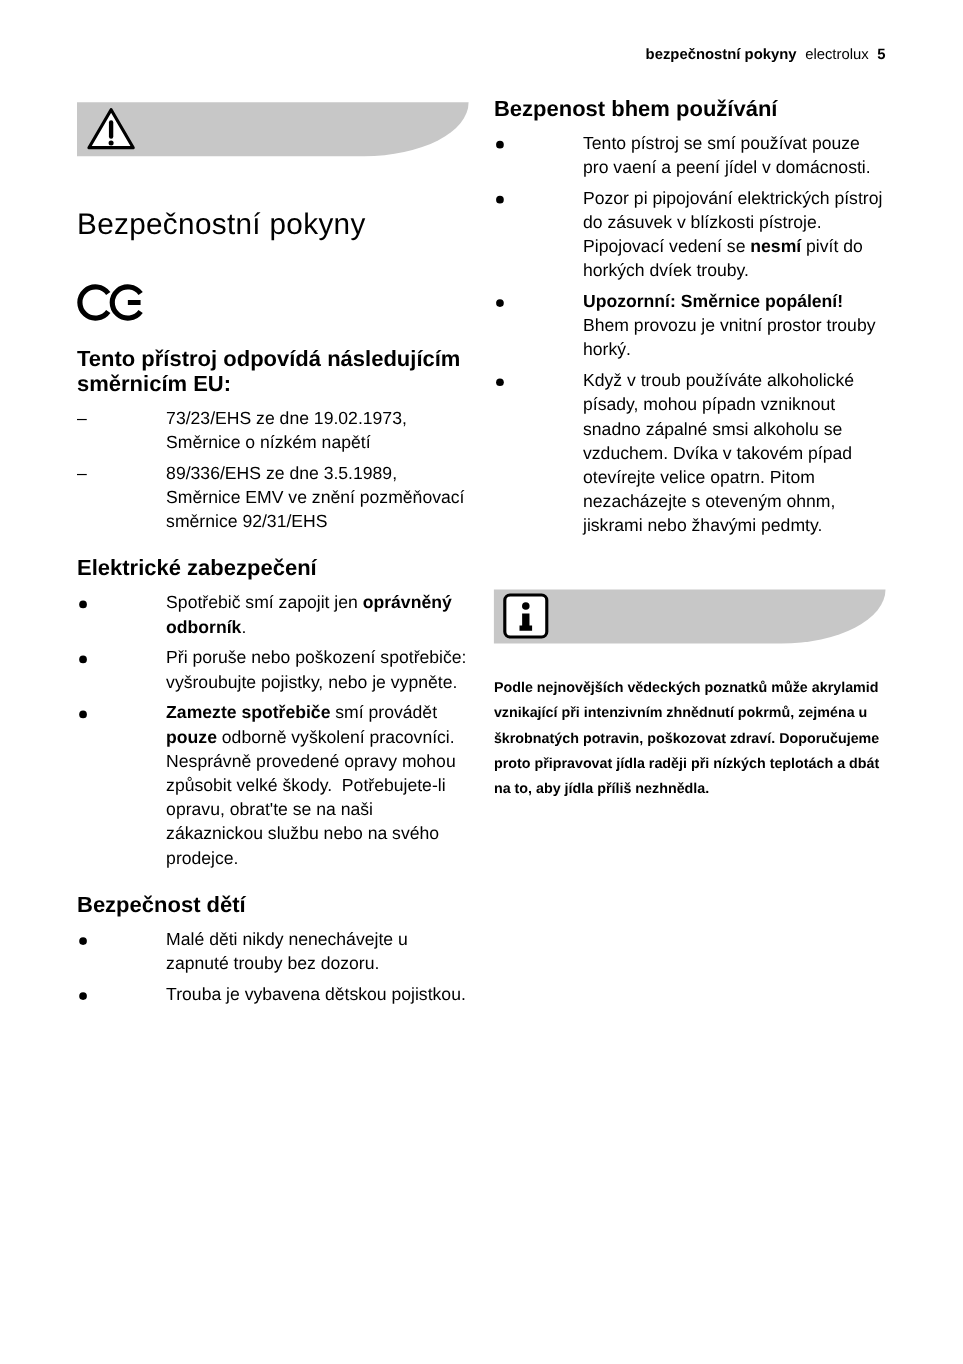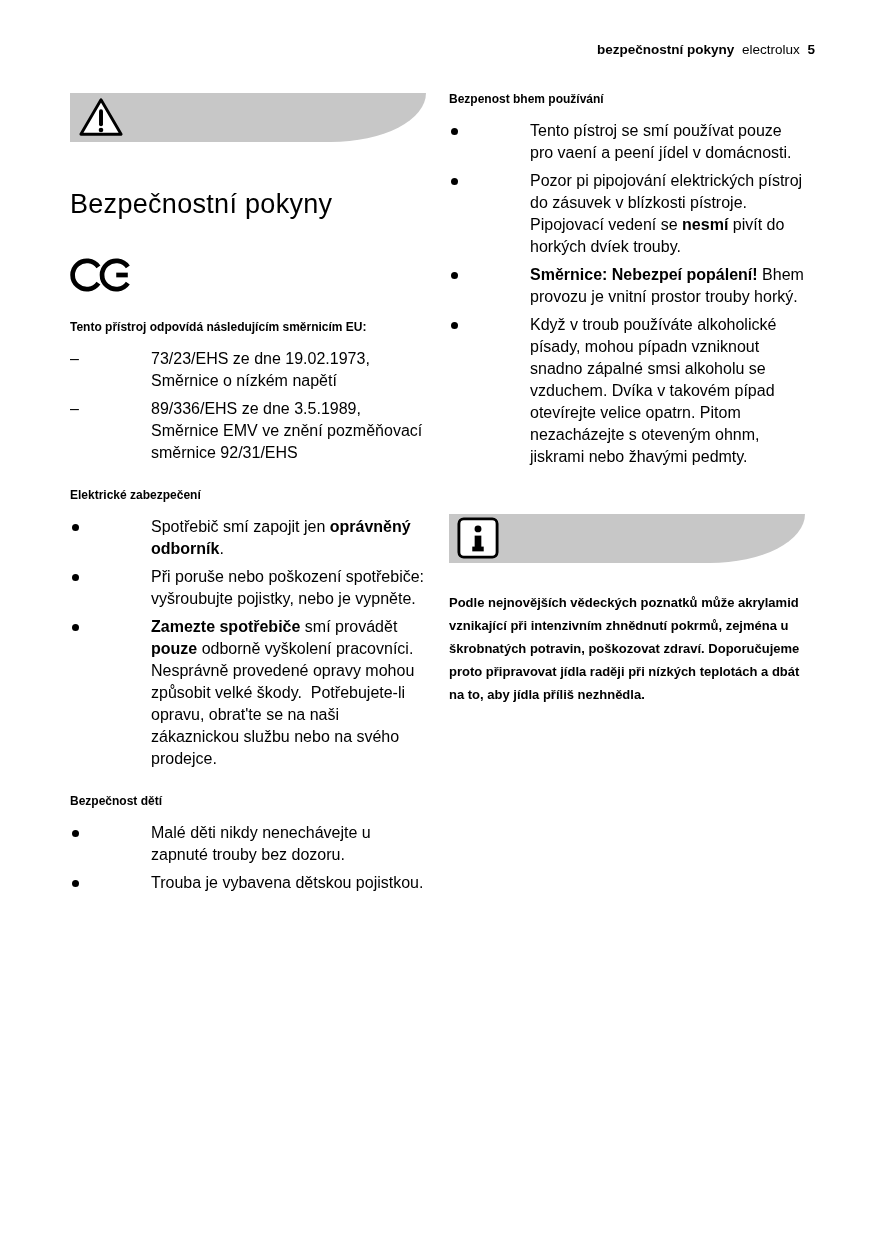--- a/index.html
+++ b/index.html
@@ -8,21 +8,21 @@
     width:875px; height:1240px;
     background:#ffffff;
     font-family:"Liberation Sans", sans-serif;
     color:#000;
     overflow:hidden;
   }
   .b { font-weight:bold; }
 
   
   .page-header {
-    position:absolute; top:42px; right:60px;
+    position:absolute; top:42px; right:70px;
     font-size:13.5px; line-height:16px;
     white-space:nowrap;
   }
   .page-header span { margin-left:4px; }
 
   
   .col { position:absolute; width:356px; font-size:16px; line-height:22px; }
   .col-left  { left:70px;  top:93px; }
   .col-right { left:449px; top:88px; }
   .col > :first-child { margin-top:0; }
@@ -38,21 +38,21 @@
   .col-right .banner { margin:46px 0 28px 0; }
   .banner .banner-icon { position:absolute; left:8px; top:3px; }
 
   .doc-title {
     font-size:27px; font-weight:400; line-height:32px;
     margin:0 0 36px 0; letter-spacing:0.3px;
   }
   .ce-mark { margin:0 0 10px 0; height:40px; }
 
   .sec-heading {
-    font-size:12px; font-weight:bold; line-height:22px;
+    font-size:20px; font-weight:bold; line-height:22px;
     margin:20px 0 10px 0;
   }
 
   ul.dash-list, ul.bullet-list {
     list-style:none; margin:0 0 4px 0; padding:0;
   }
   li { display:flex; margin:0 0 6px 0;gap:48px; }
   .marker { flex:0 0 33px; }
   .dash-list .marker::before { content:"\2013"; }
   .bullet-list .marker::before {
@@ -135,21 +135,21 @@
         <li>
           <span class="marker"></span>
           <span class="li-text"><span>Tento pístroj se smí používat pouze pro vaení a peení jídel v domácnosti.</span></span>
         </li>
         <li>
           <span class="marker"></span>
           <span class="li-text"><span>Pozor pi pipojování elektrických pístroj do zásuvek v blízkosti pístroje. Pipojovací vedení se </span><span class="b">nesmí</span><span> pivít do horkých dvíek trouby.</span></span>
         </li>
         <li>
           <span class="marker"></span>
-          <span class="li-text"><span class="b">Směrnice: Nebezpeí popálení!</span><span> Bhem provozu je vnitní prostor trouby horký.</span></span>
+          <span class="li-text"><span class="b">Upozornní: Směrnice popálení!</span><span> Bhem provozu je vnitní prostor trouby horký.</span></span>
         </li>
         <li>
           <span class="marker"></span>
           <span class="li-text"><span>Když v troub používáte alkoholické písady, mohou pípadn vzniknout snadno zápalné smsi alkoholu se vzduchem. Dvíka v takovém pípad otevírejte velice opatrn. Pitom nezacházejte s oteveným ohnm, jiskrami nebo žhavými pedmty.</span></span>
         </li>
       </ul>
       <div class="banner">
         <span class="banner-icon"><svg width="42" height="42" viewBox="0 0 44 44">
             <rect x="2" y="2" width="40" height="40" rx="5" fill="#ffffff" stroke="#000" stroke-width="3"></rect>
             <circle cx="22" cy="12.5" r="3.6" fill="#000"></circle>

